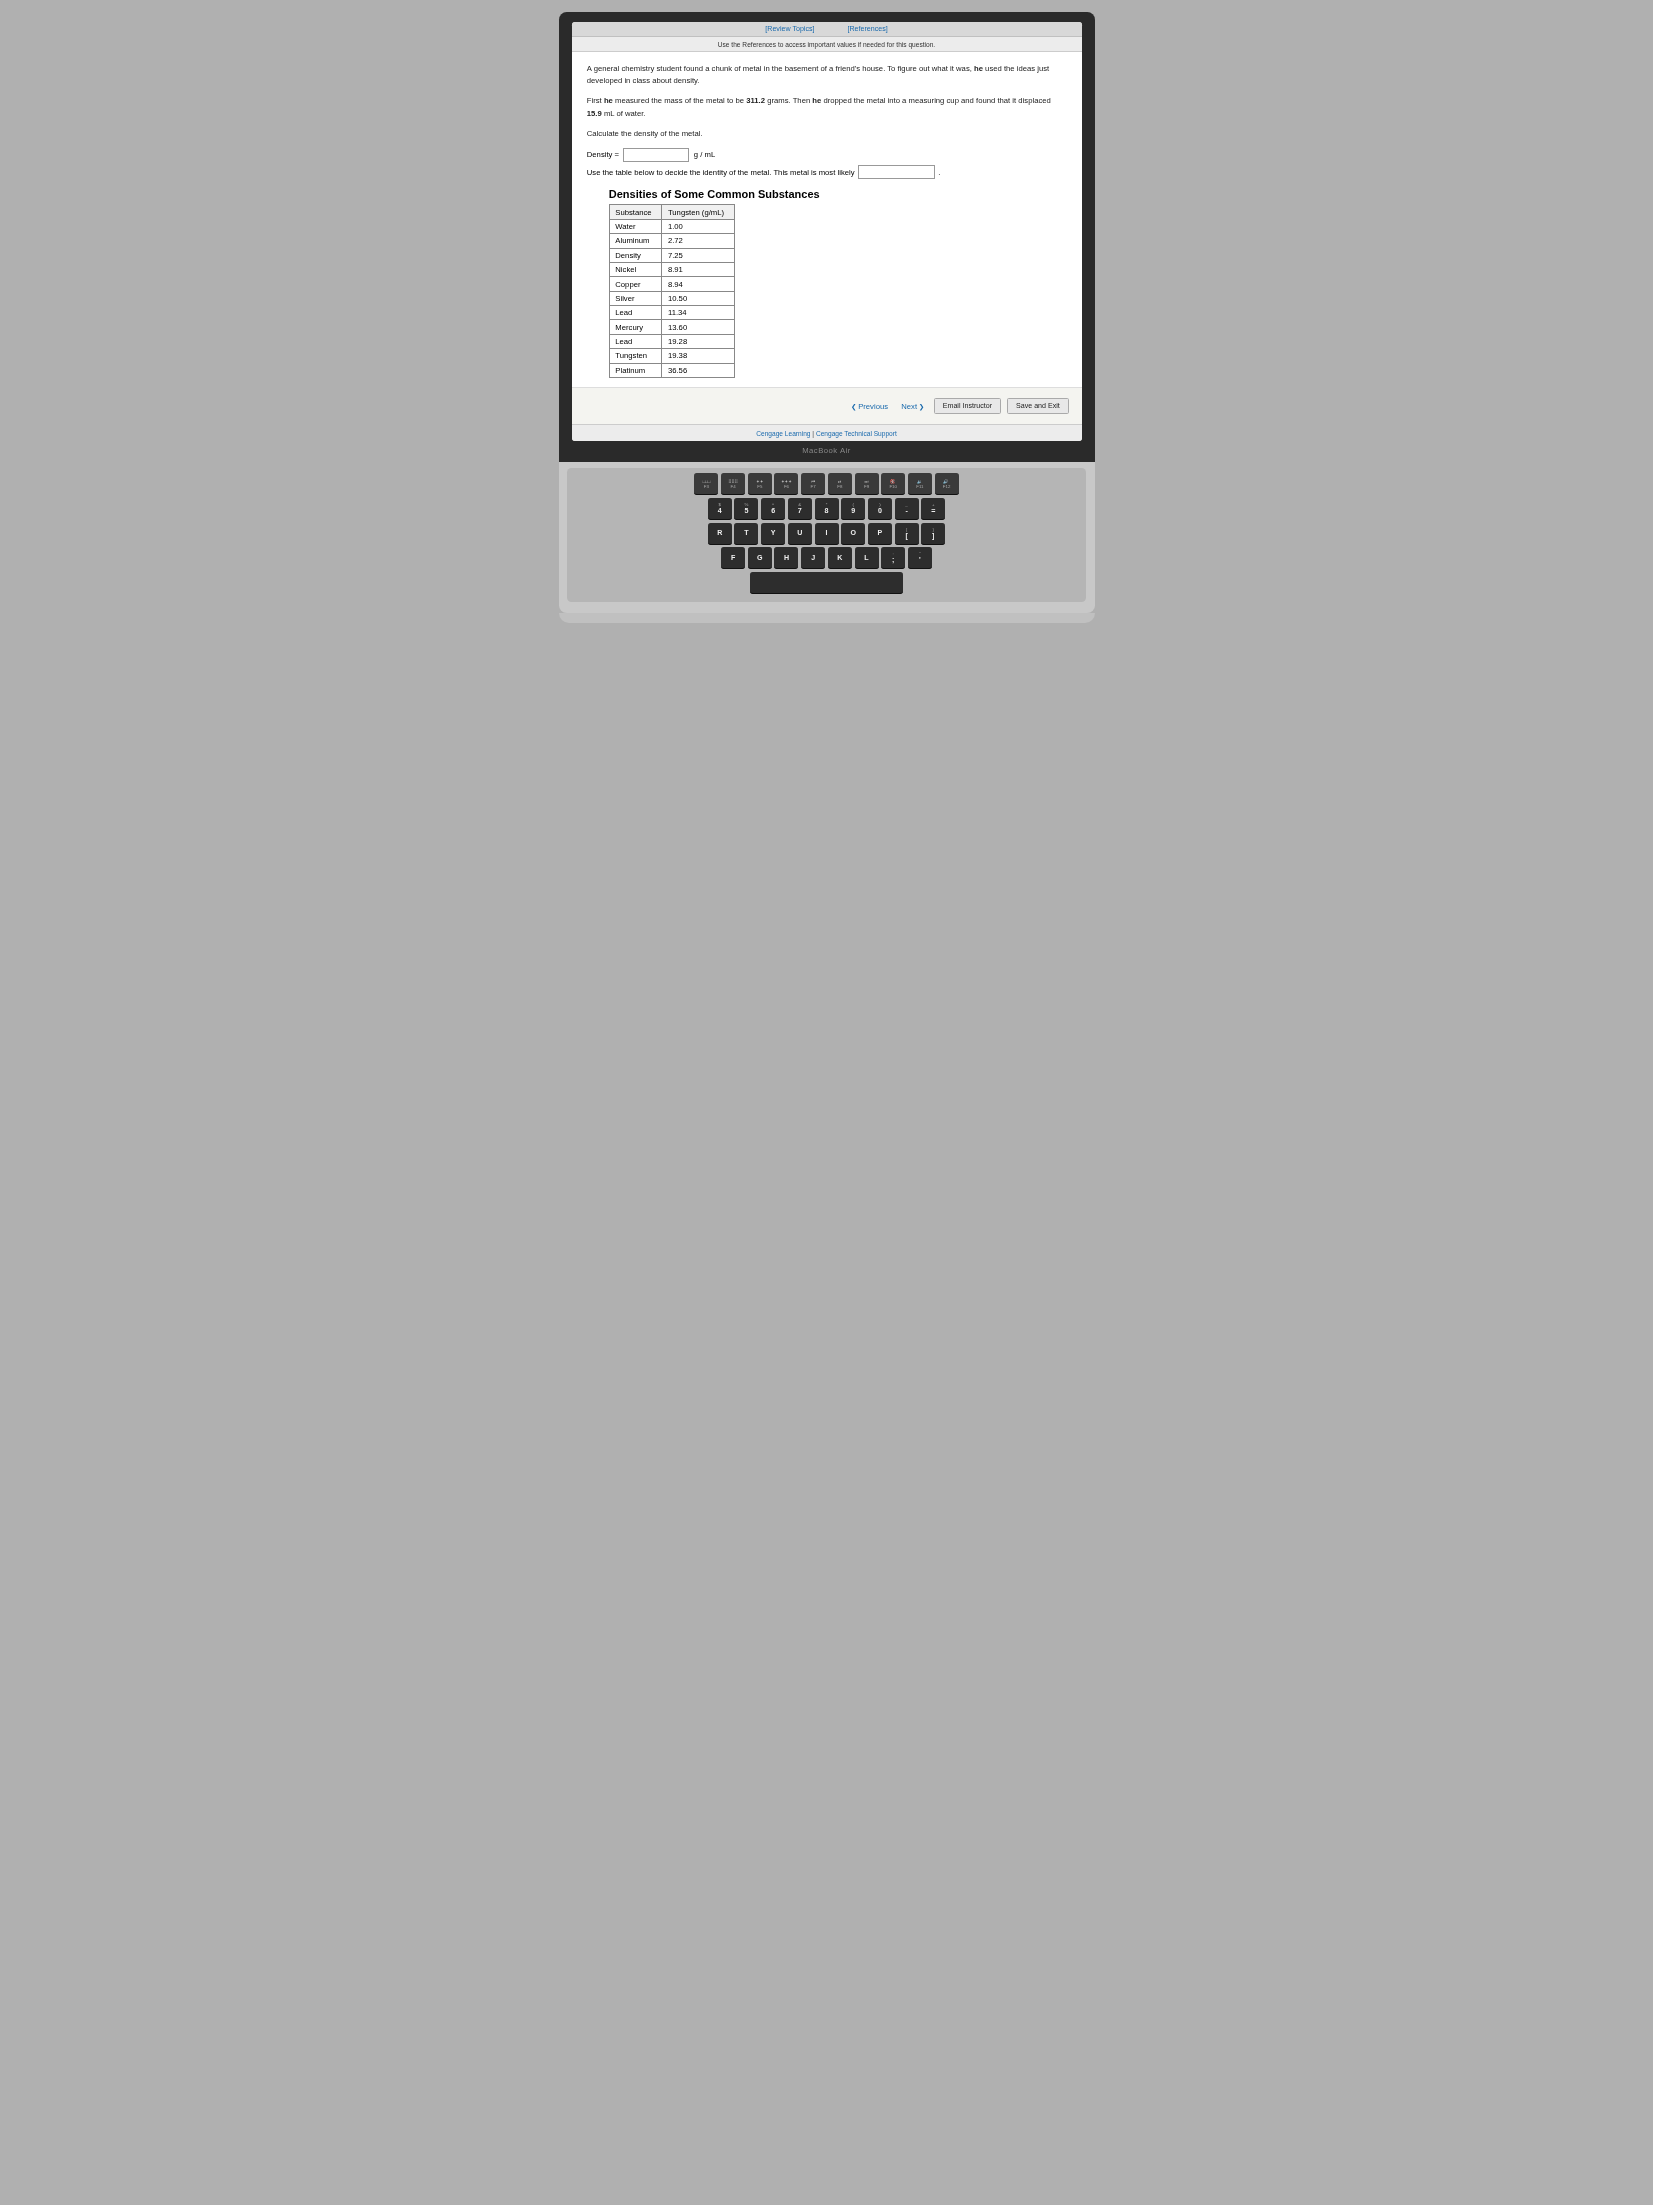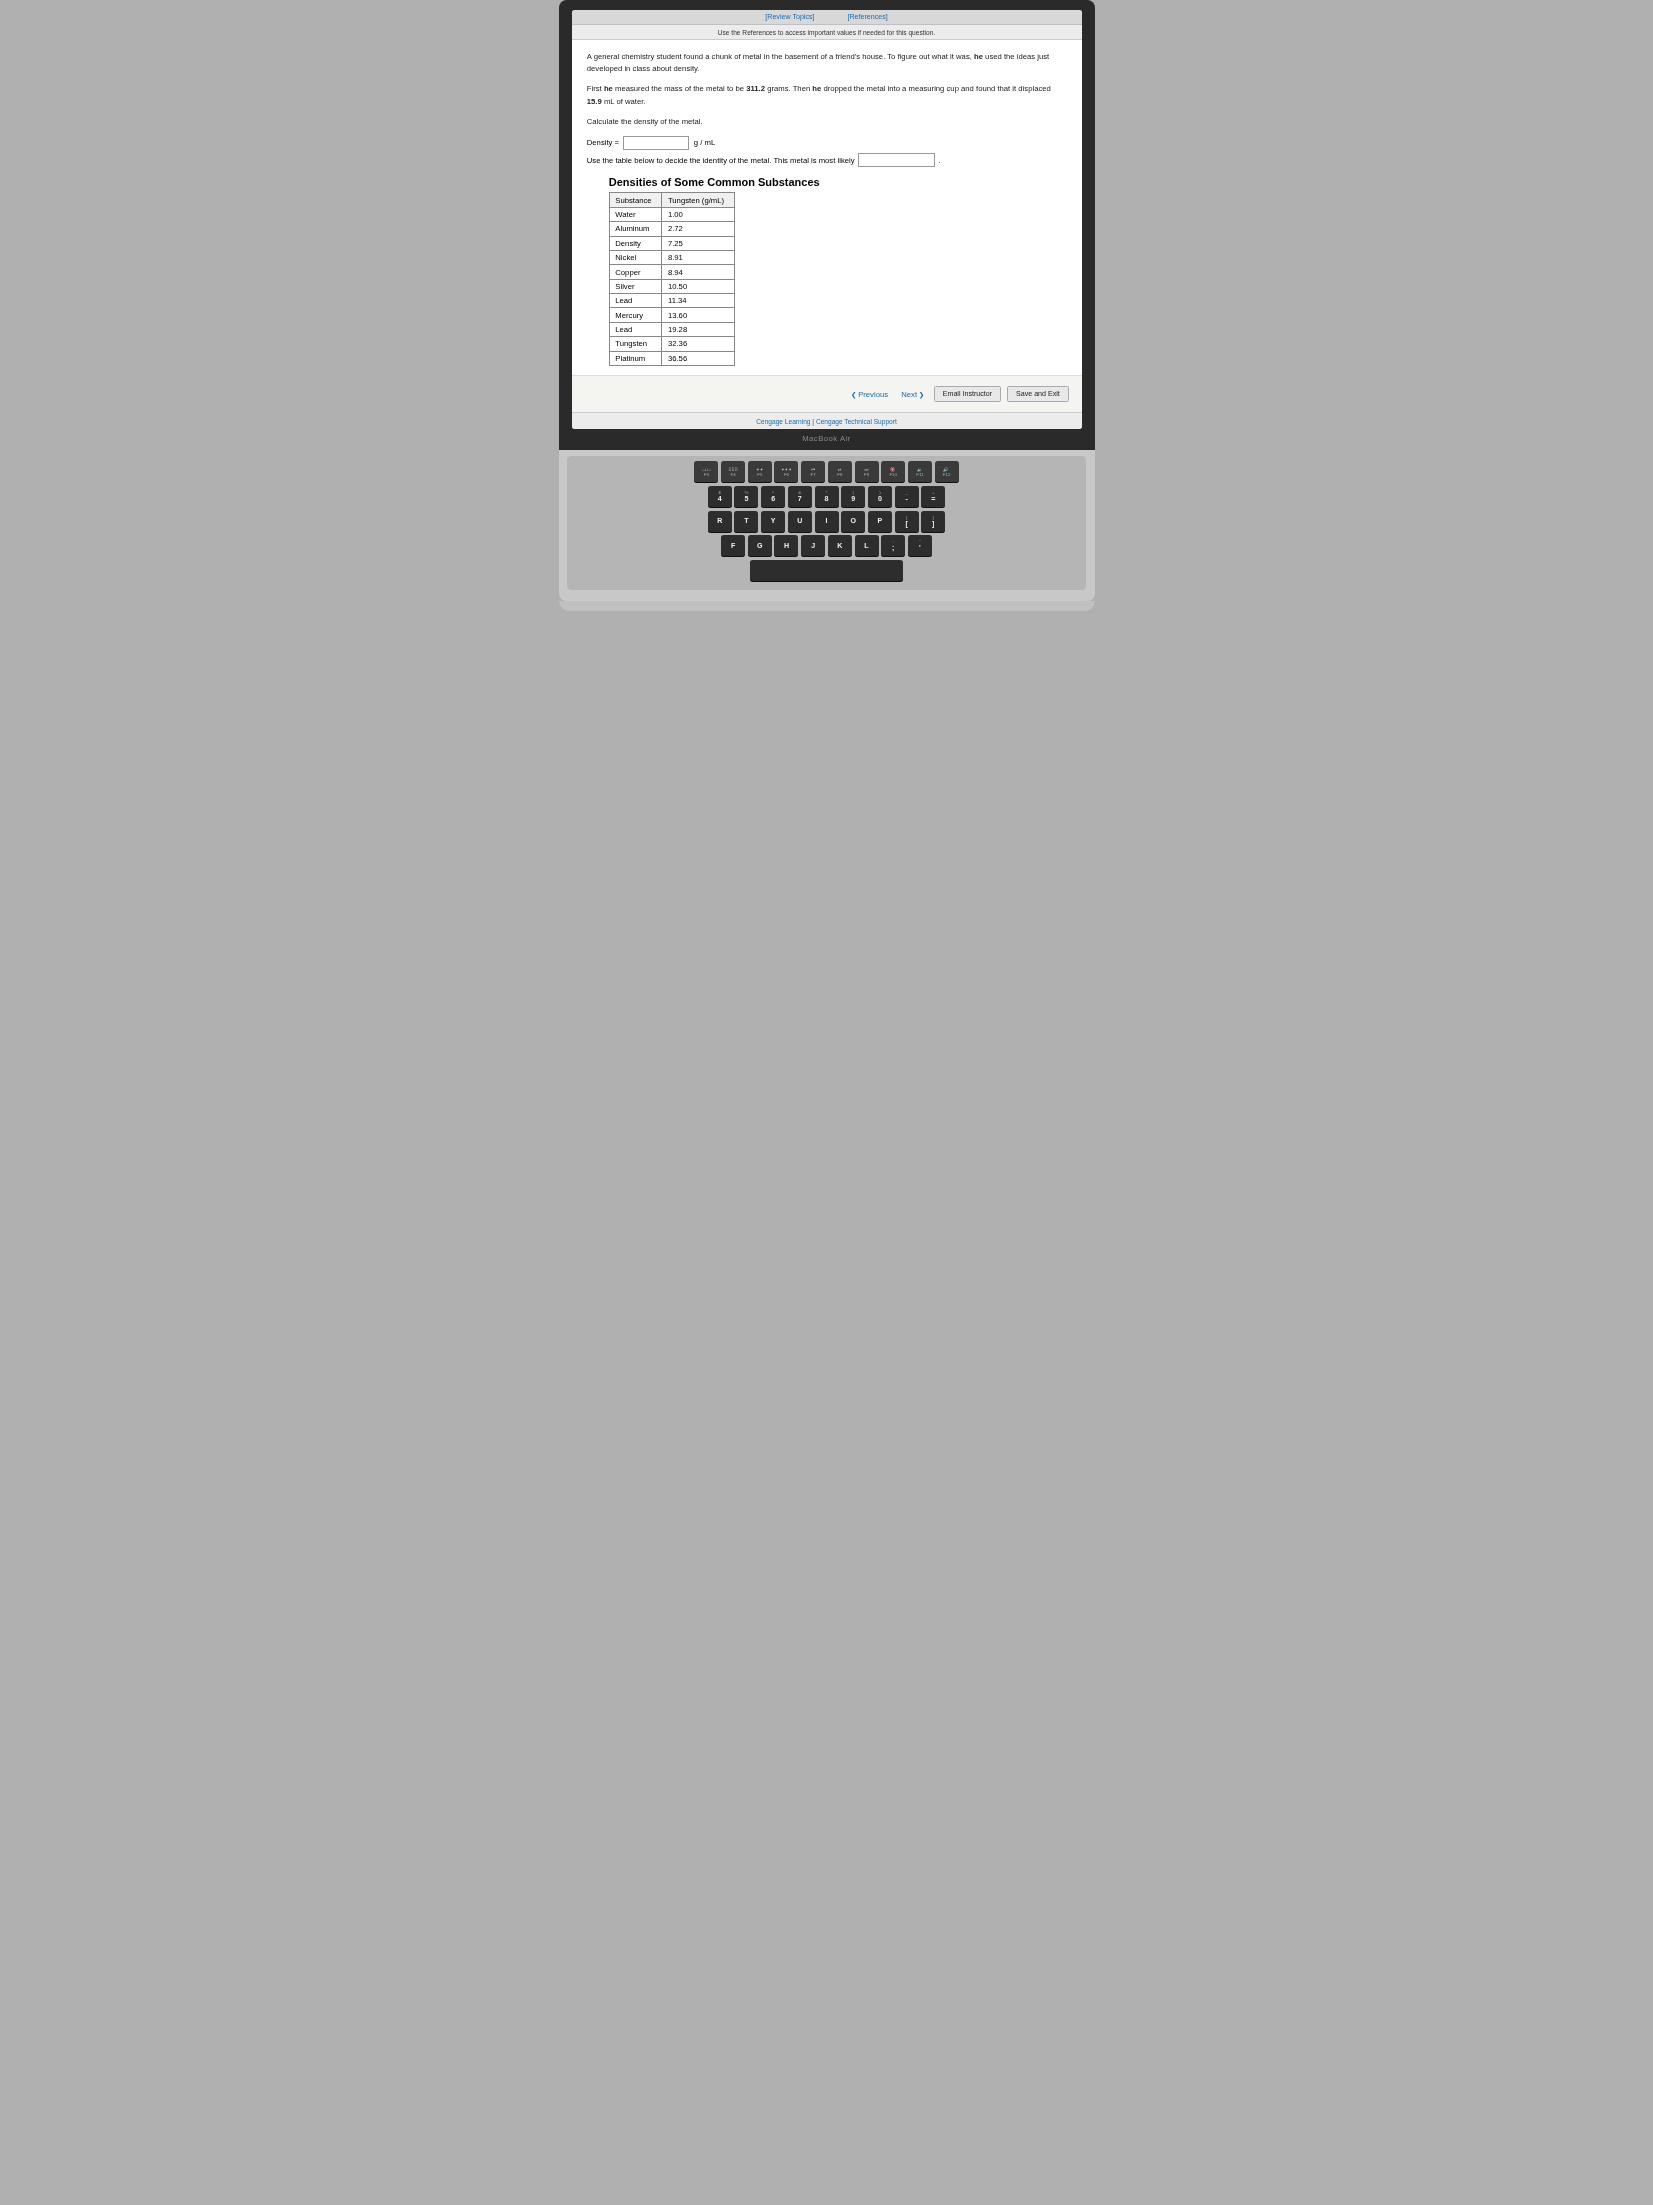--- a/index.html
+++ b/index.html
@@ -13,21 +13,21 @@
       min-height: 100vh;
     }
 
     
     .laptop-bezel {
       background: #2a2a2a;
       border-radius: 7.7px 7.7px 0 0;
       padding: 9.8px 13px 5.5px;
       width: 100%;
       max-width: 536px;
-      margin-top: 0;
+      margin-top: 12px;
     }
 
     .screen {
       background: #f4f4f0;
       border-radius: 3.3px;
       overflow: hidden;
       width: 100%;
     }
 
     
@@ -333,21 +333,21 @@
               <tr>
                 <td>Mercury</td>
                 <td>13.60</td>
               </tr>
               <tr>
                 <td>Lead</td>
                 <td>19.28</td>
               </tr>
               <tr>
                 <td>Tungsten</td>
-                <td>32.36</td>
+                <td>19.38</td>
               </tr>
               <tr>
                 <td>Platinum</td>
                 <td>36.56</td>
               </tr>
             </tbody>
         </table>
       </div>
 
     </div>

